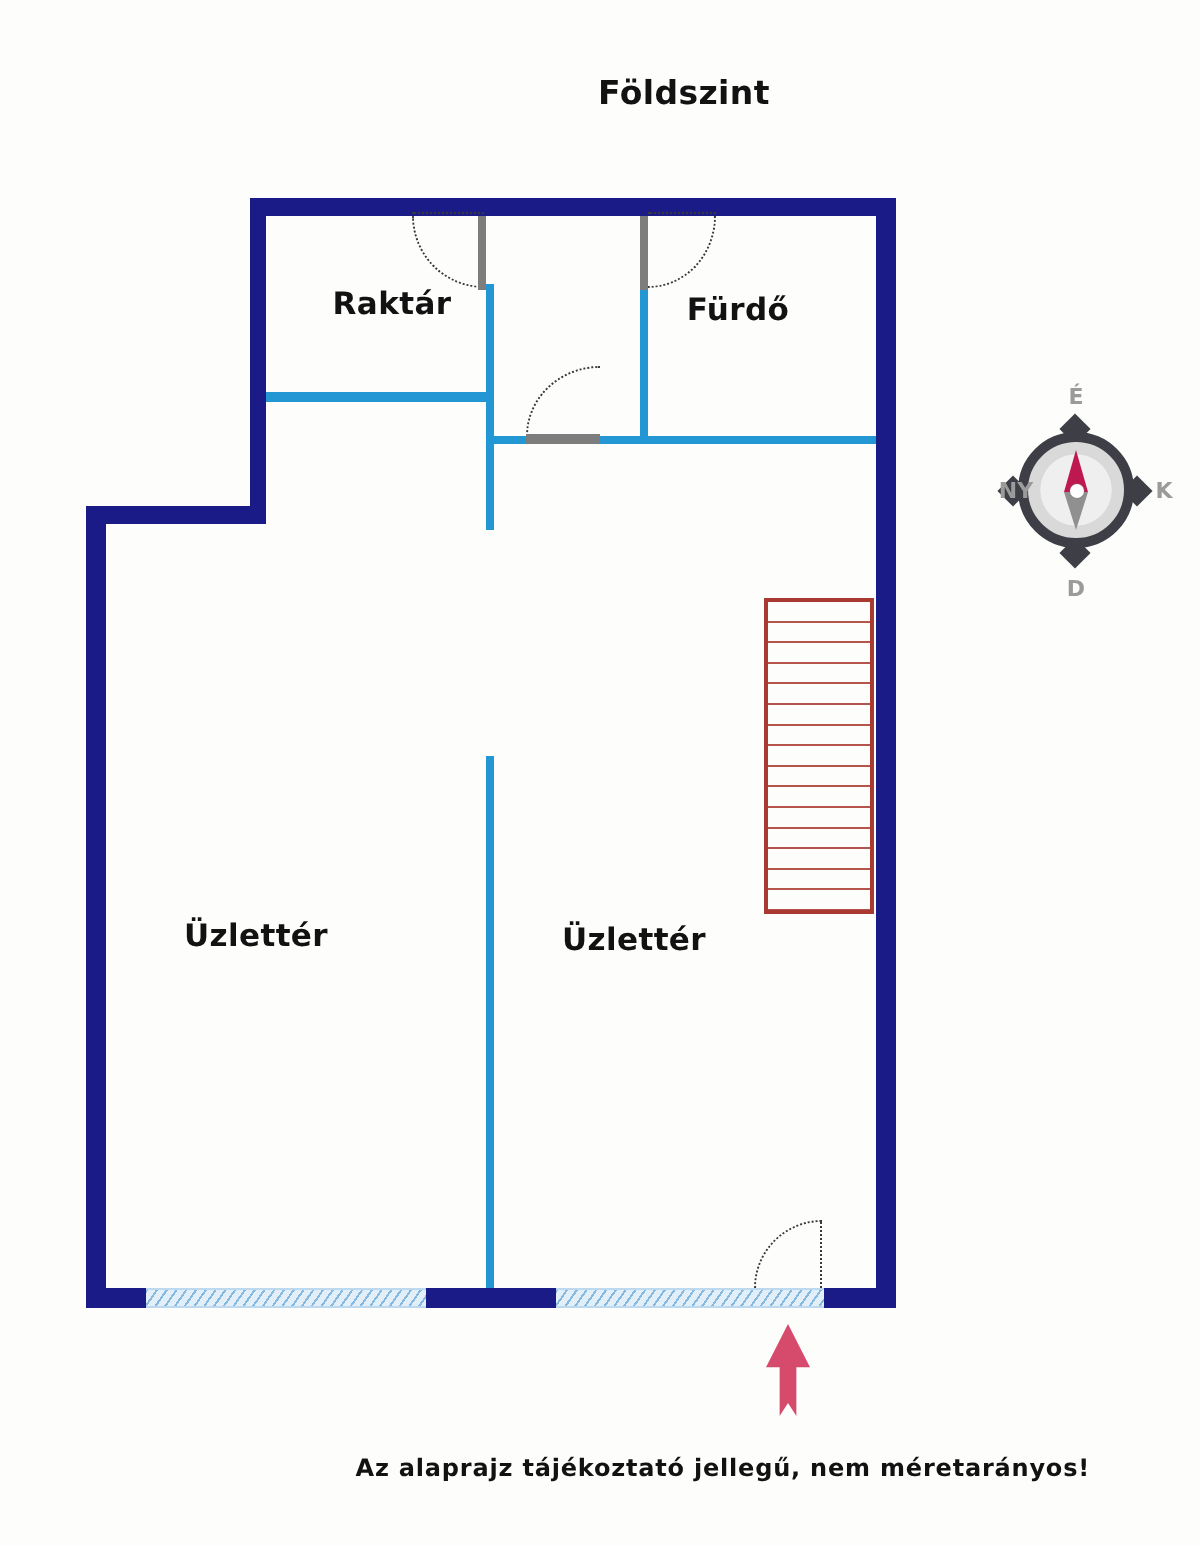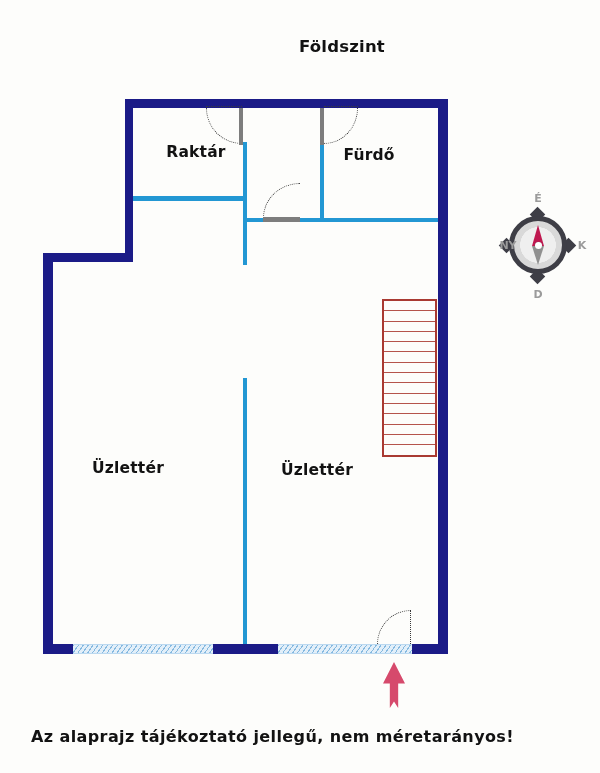--- a/index.html
+++ b/index.html
@@ -25,21 +25,21 @@
   .lintel{border-top:1.6px dotted #3a3a3a;height:0;}
   
   #stairs{
     box-sizing:border-box;border:2px solid var(--stairs,#a93a32);
     background:repeating-linear-gradient(to bottom,transparent 0 9.3px,#b5544c 9.3px 10.3px);
   }
   
   .lbl{font-weight:bold;color:#121212;text-align:center;letter-spacing:.2px;}
   .title{font-size:16.5px;}
   .room{font-size:15.5px;text-align:center;}
-  .note{font-size:16px;letter-spacing:.4px;white-space:nowrap;}
+  .note{font-size:12px;letter-spacing:.4px;white-space:nowrap;text-align:right;}
   
   #compass-ring{
     box-sizing:border-box;width:58px;height:58px;border-radius:50%;
     border:5px solid #3e3e46;
     background:radial-gradient(circle,#efefef 0 52%,#d9d9d9 53% 100%);
   }
   .diamond{width:11px;height:11px;background:#3e3e46;transform:rotate(45deg);}
   .ndl{width:0;height:0;}
   #needle-north{border-left:6px solid transparent;border-right:6px solid transparent;
     border-bottom:21px solid var(--needle_north,#bf1850);}

